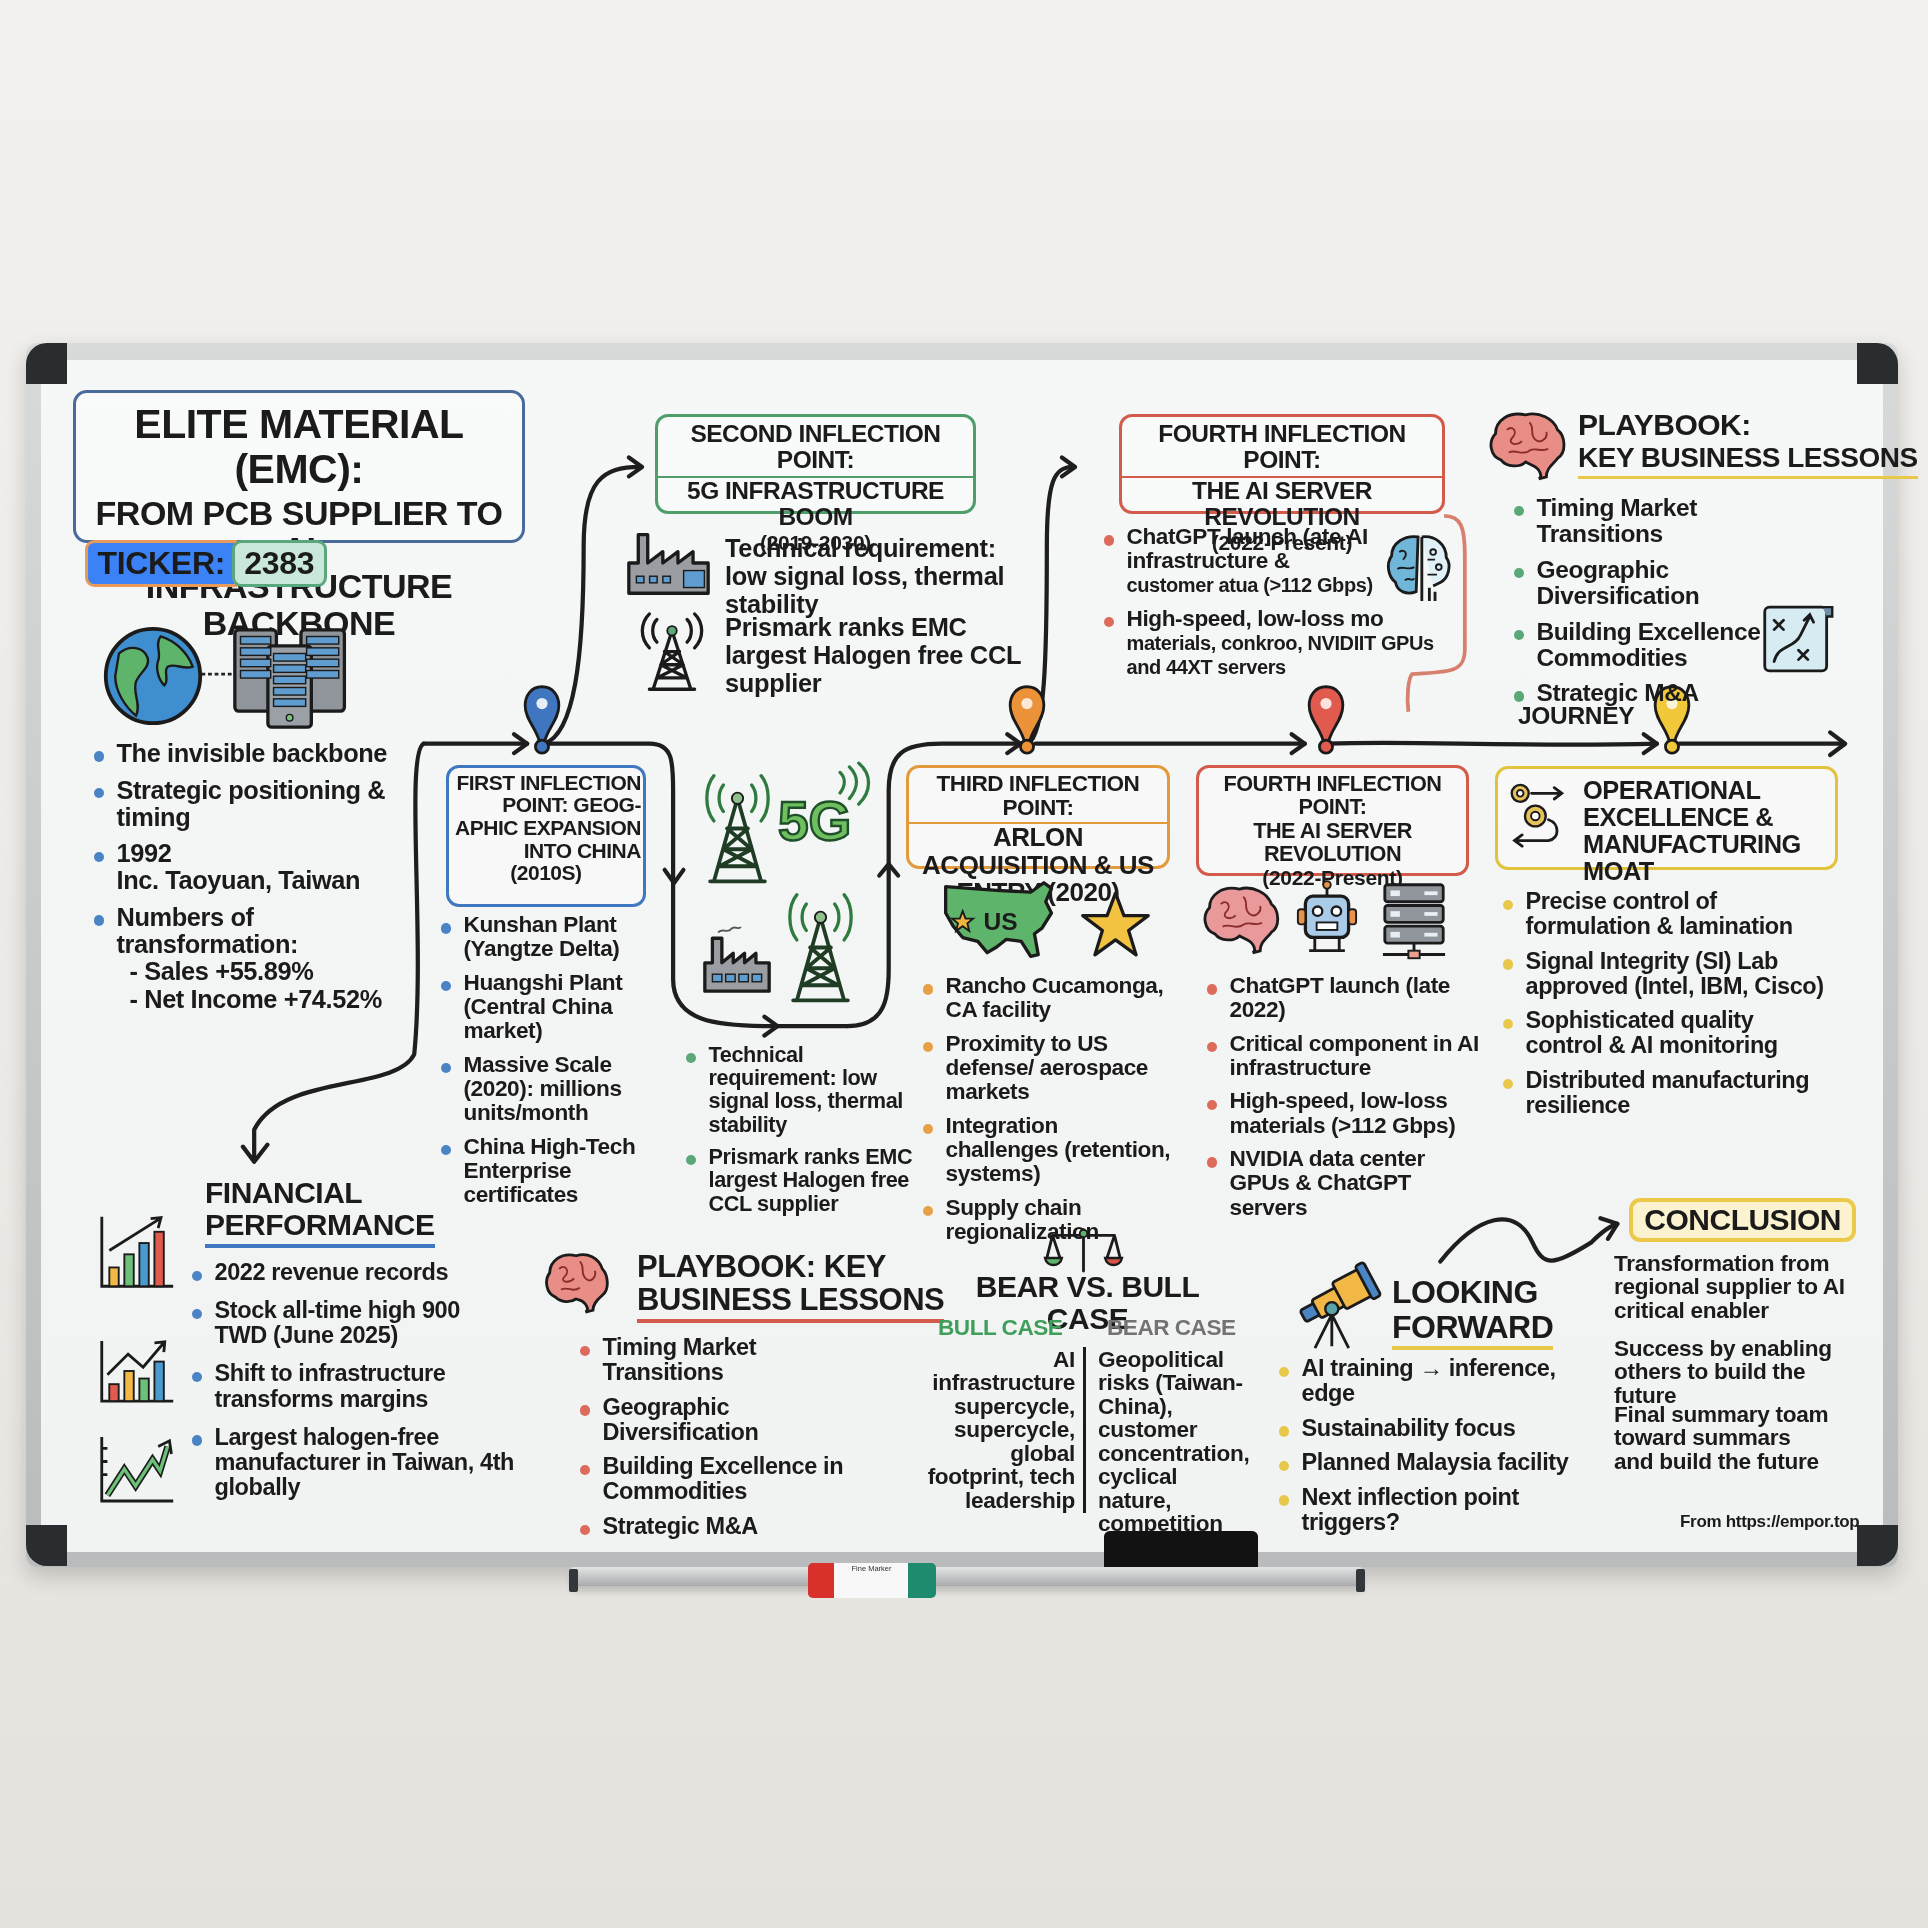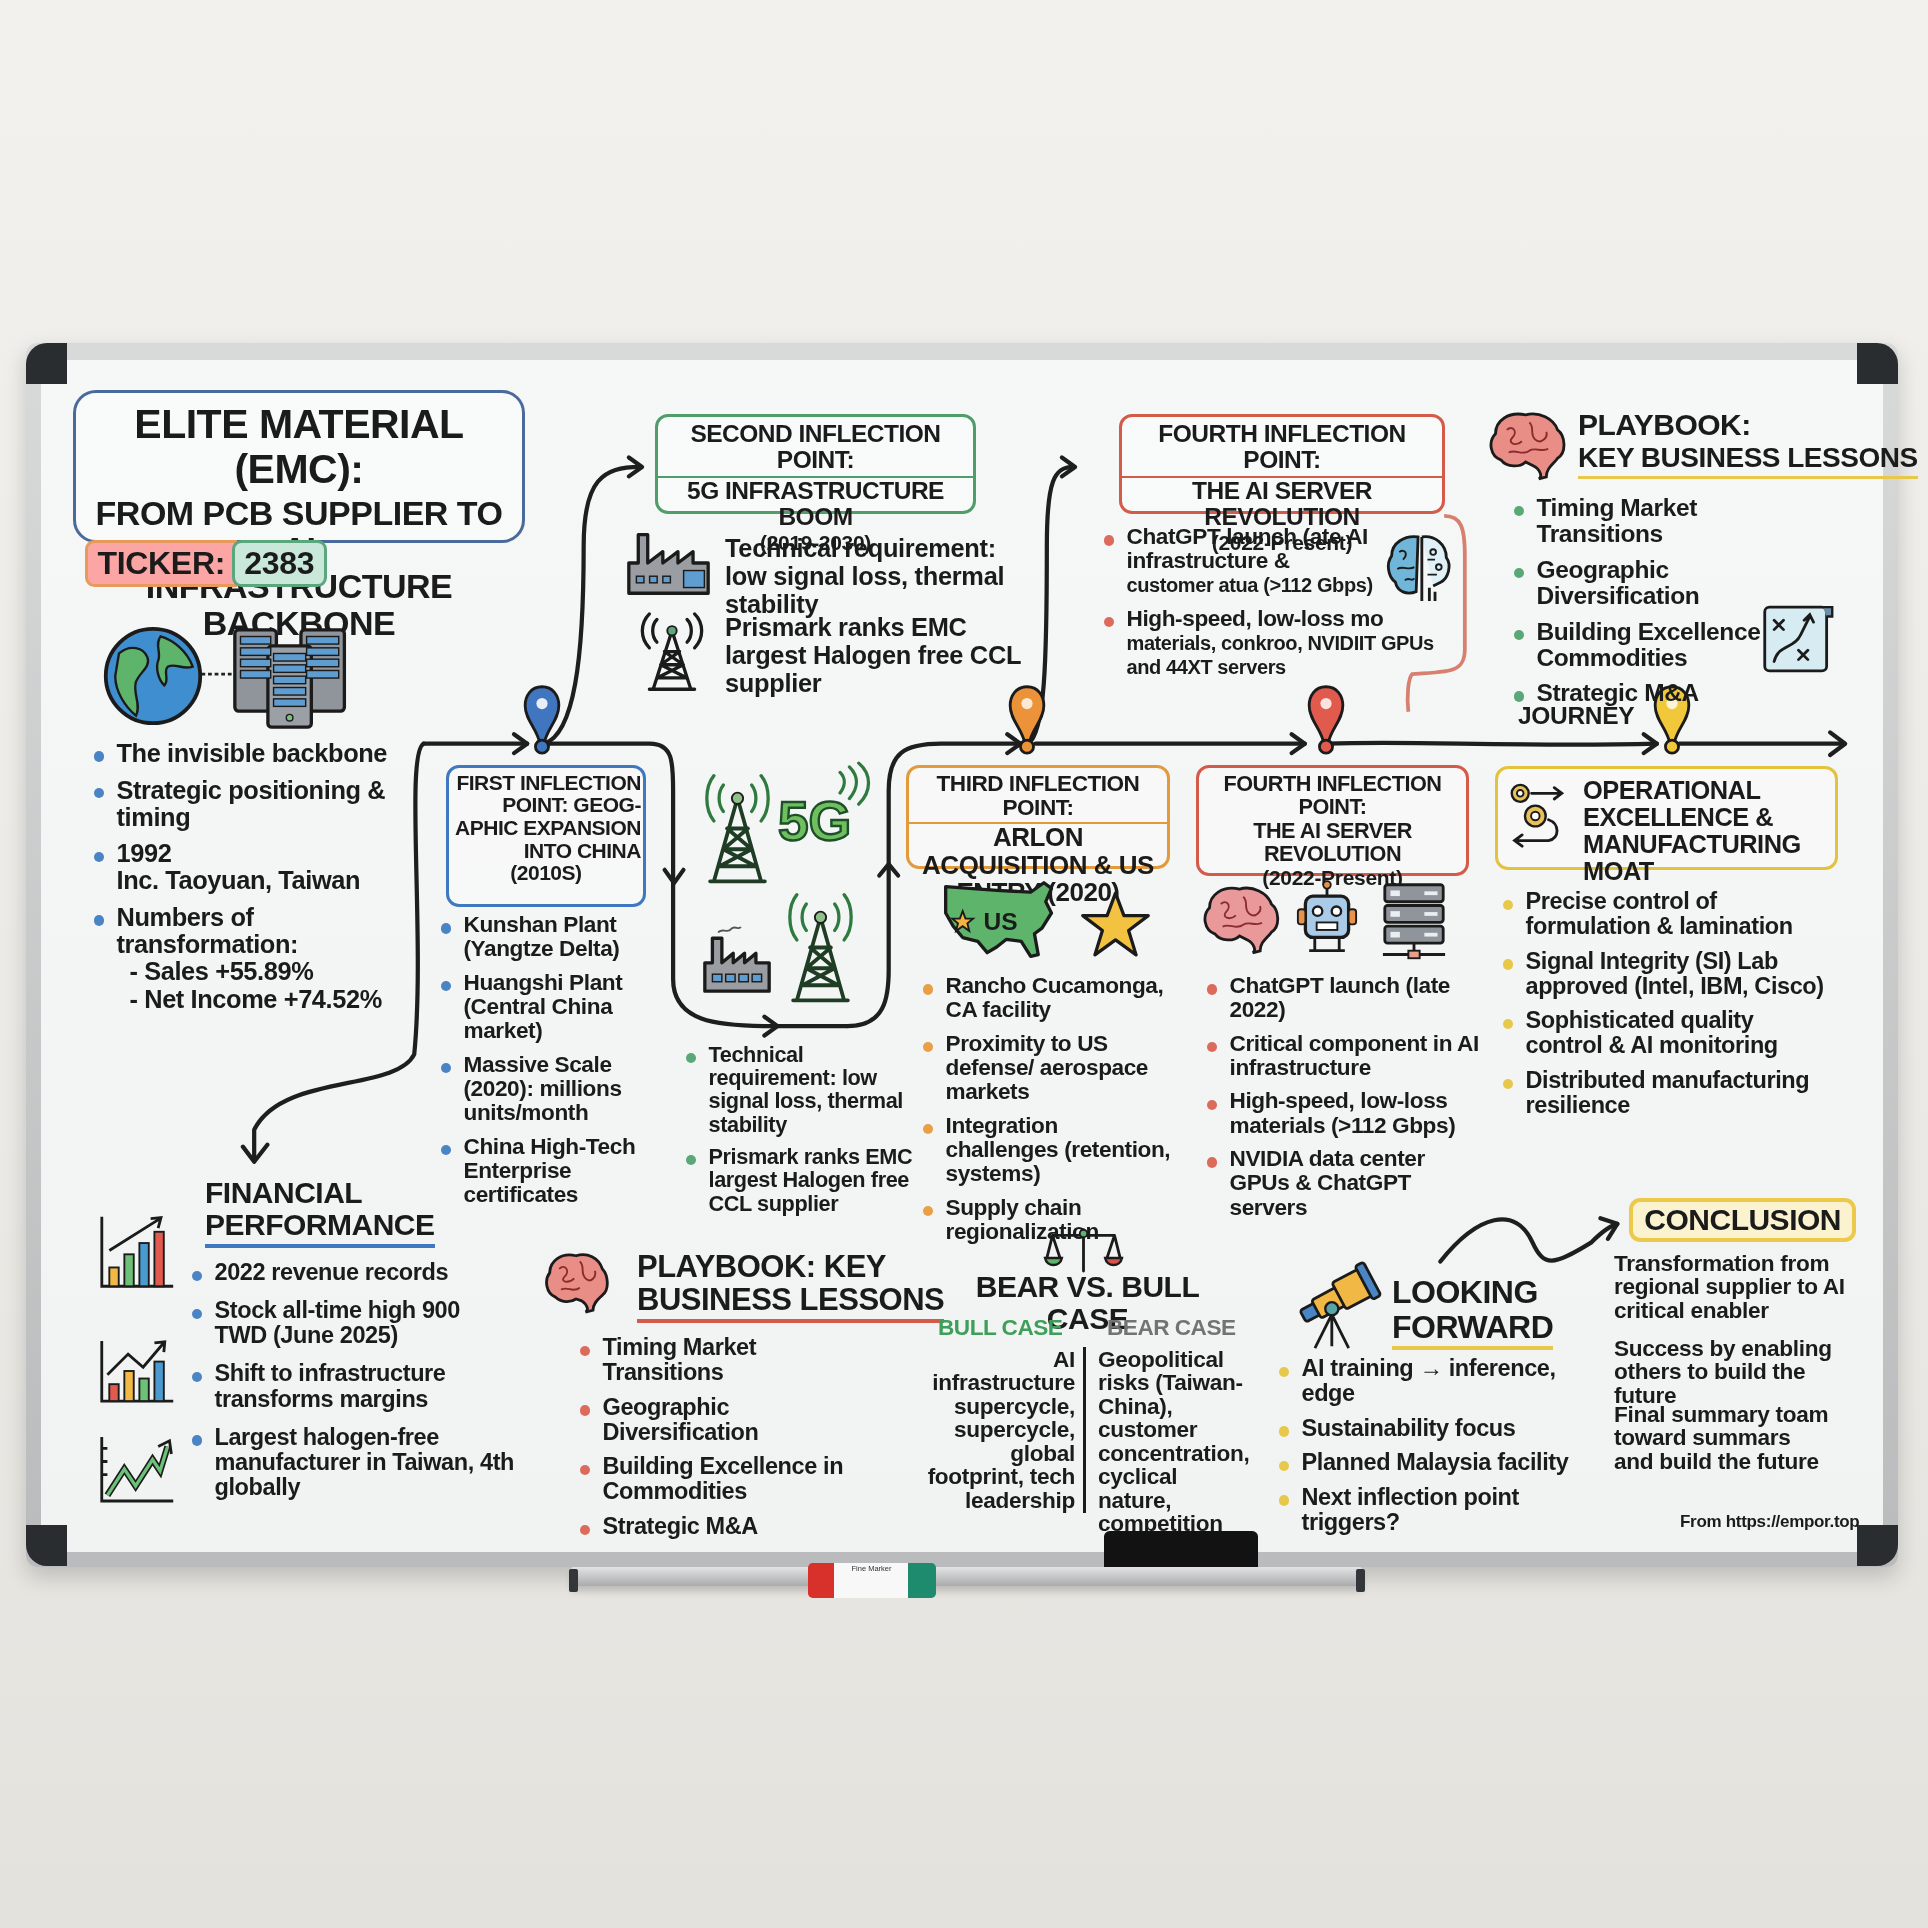--- a/index.html
+++ b/index.html
@@ -96,27 +96,27 @@
   <path d="M20,4 C32,4 38,14 38,24 C38,40 24,50 22,66 L18,66 C16,50 2,40 2,24 C2,14 8,4 20,4 Z" fill="#e05a4d" stroke="#1b1b1b" stroke-width="3"></path>
   <circle cx="20" cy="22" r="6" fill="#fbe2de"></circle>
     <circle cx="20" cy="68" r="7" fill="#e05a4d" stroke="#1b1b1b" stroke-width="3"></circle>
 </svg>
 <svg class="abs" style="left:1653px;top:683px;" width="38" height="73" viewBox="0 0 40 78">
   <path d="M20,4 C32,4 38,14 38,24 C38,40 24,50 22,66 L18,66 C16,50 2,40 2,24 C2,14 8,4 20,4 Z" fill="#f1c83a" stroke="#1b1b1b" stroke-width="3"></path>
   <circle cx="20" cy="22" r="6" fill="#fdf4d6"></circle>
     <circle cx="20" cy="68" r="7" fill="#f1c83a" stroke="#1b1b1b" stroke-width="3"></circle>
 </svg>
 
-<div class="box" style="left:73px;top:390px;width:446px;height:147px;border-color:#4a6a9c;border-radius:23px;">
+<div class="box" style="left:73px;top:390px;width:446px;height:147px;border-color:#4a6a9c;border-radius:14px;">
   <div class="hd t" style="font-size:41px;margin-top:9.4px;">ELITE MATERIAL (EMC):</div>
   <div class="hd t" style="font-size:34px;margin-top:3.8px;">FROM PCB SUPPLIER TO AI</div>
   <div class="hd t" style="font-size:34px;">INFRASTRUCTURE BACKBONE</div>
 </div>
 <div class="abs" style="left:85px;top:540px;display:flex;">
-  <div class="t" style="background:#fca5a5;border:3.8px solid #e89a5a;border-radius:9.4px 0 0 9.4px;padding:1.9px 9.4px;font-size:32px;">TICKER:</div>
+  <div class="t" style="background:#3b82f6;border:3.8px solid #e89a5a;border-radius:9.4px 0 0 9.4px;padding:1.9px 9.4px;font-size:32px;">TICKER:</div>
   <div class="t" style="background:#c9e8da;border:3.8px solid #5aa77e;border-radius:9.4px;padding:1.9px 9.4px;font-size:32px;margin-left:-5.6px;">2383</div>
 </div>
 
 <svg class="abs" style="left:102px;top:625px;" width="102" height="102" viewBox="0 0 108 108">
   <circle cx="54" cy="54" r="50" fill="#3f8fd0" stroke="#1b1b1b" stroke-width="4"></circle>
   <path d="M18,30 C30,20 44,24 48,34 C52,44 40,50 36,60 C32,72 42,84 36,96 C24,86 14,70 14,54 Z" fill="#5fb46b" stroke="#1b1b1b" stroke-width="2.5"></path>
   <path d="M62,12 C76,16 90,28 96,44 C86,48 78,40 70,44 C64,48 72,58 66,64 C60,58 56,46 60,36 C62,28 56,20 62,12 Z" fill="#5fb46b" stroke="#1b1b1b" stroke-width="2.5"></path>
 </svg>
 <svg class="abs" style="left:232px;top:627px;" width="119" height="104" viewBox="0 0 126 110">
   <g stroke="#1b1b1b" stroke-width="3.5">

